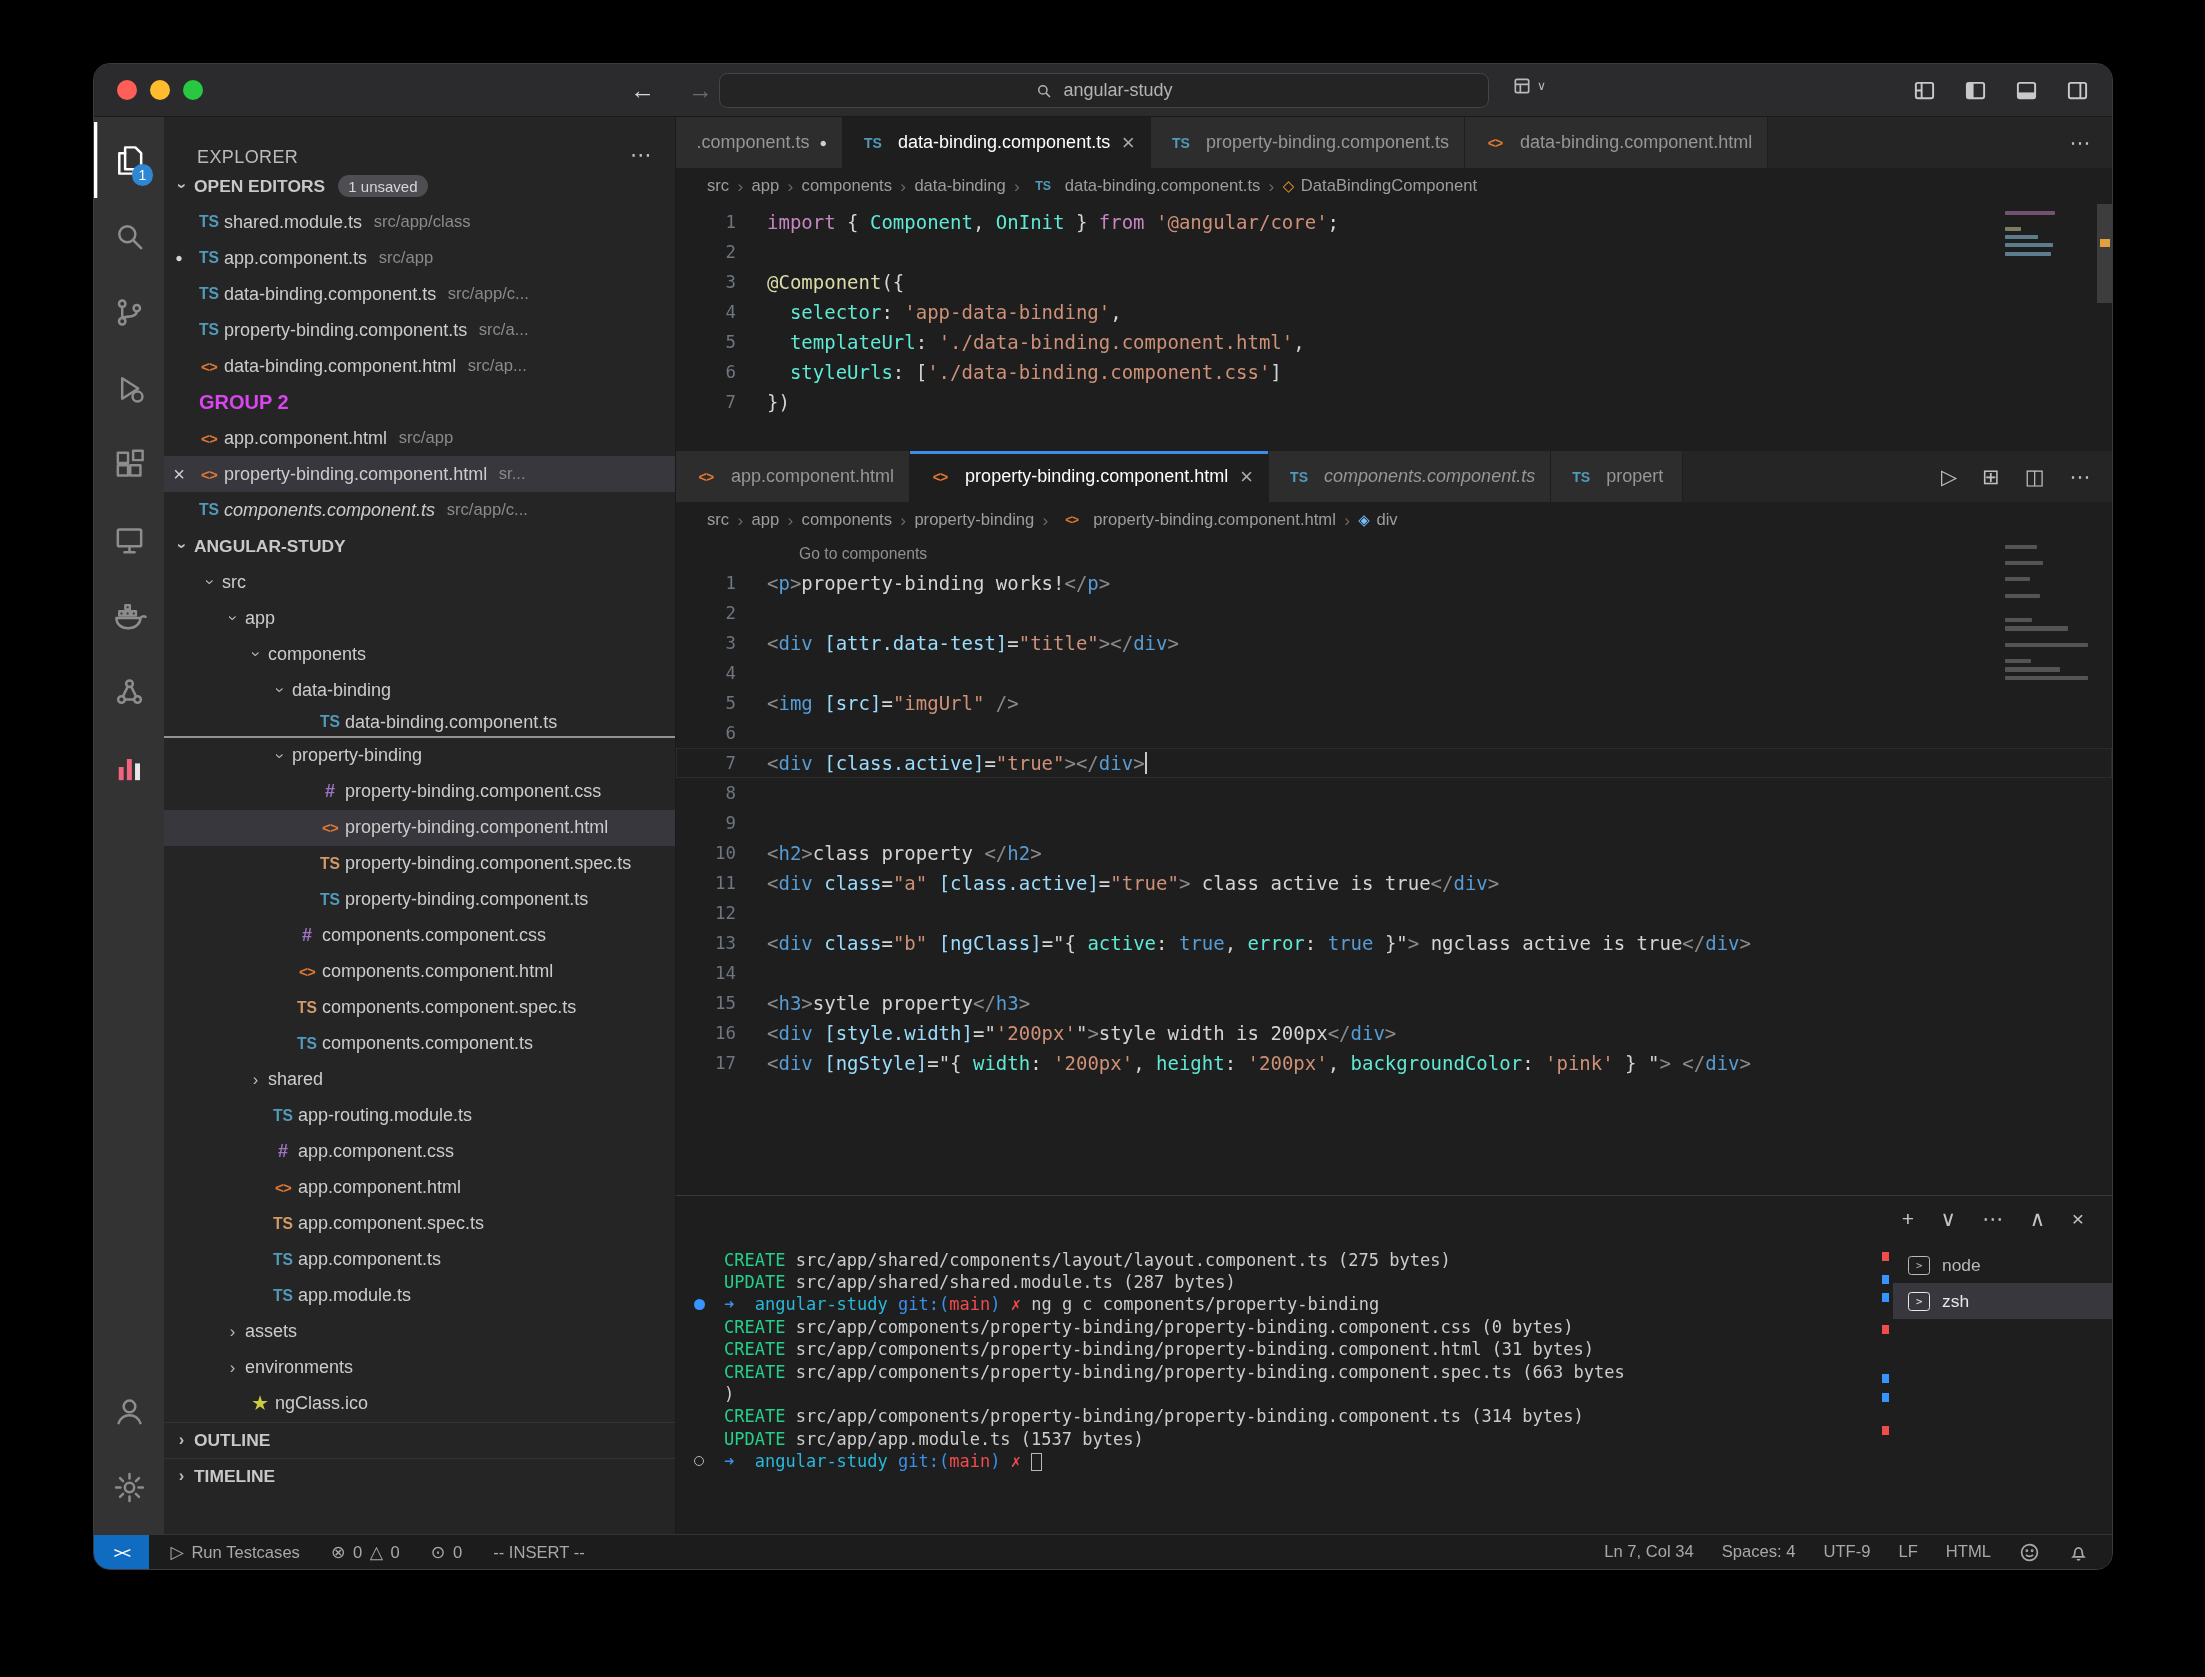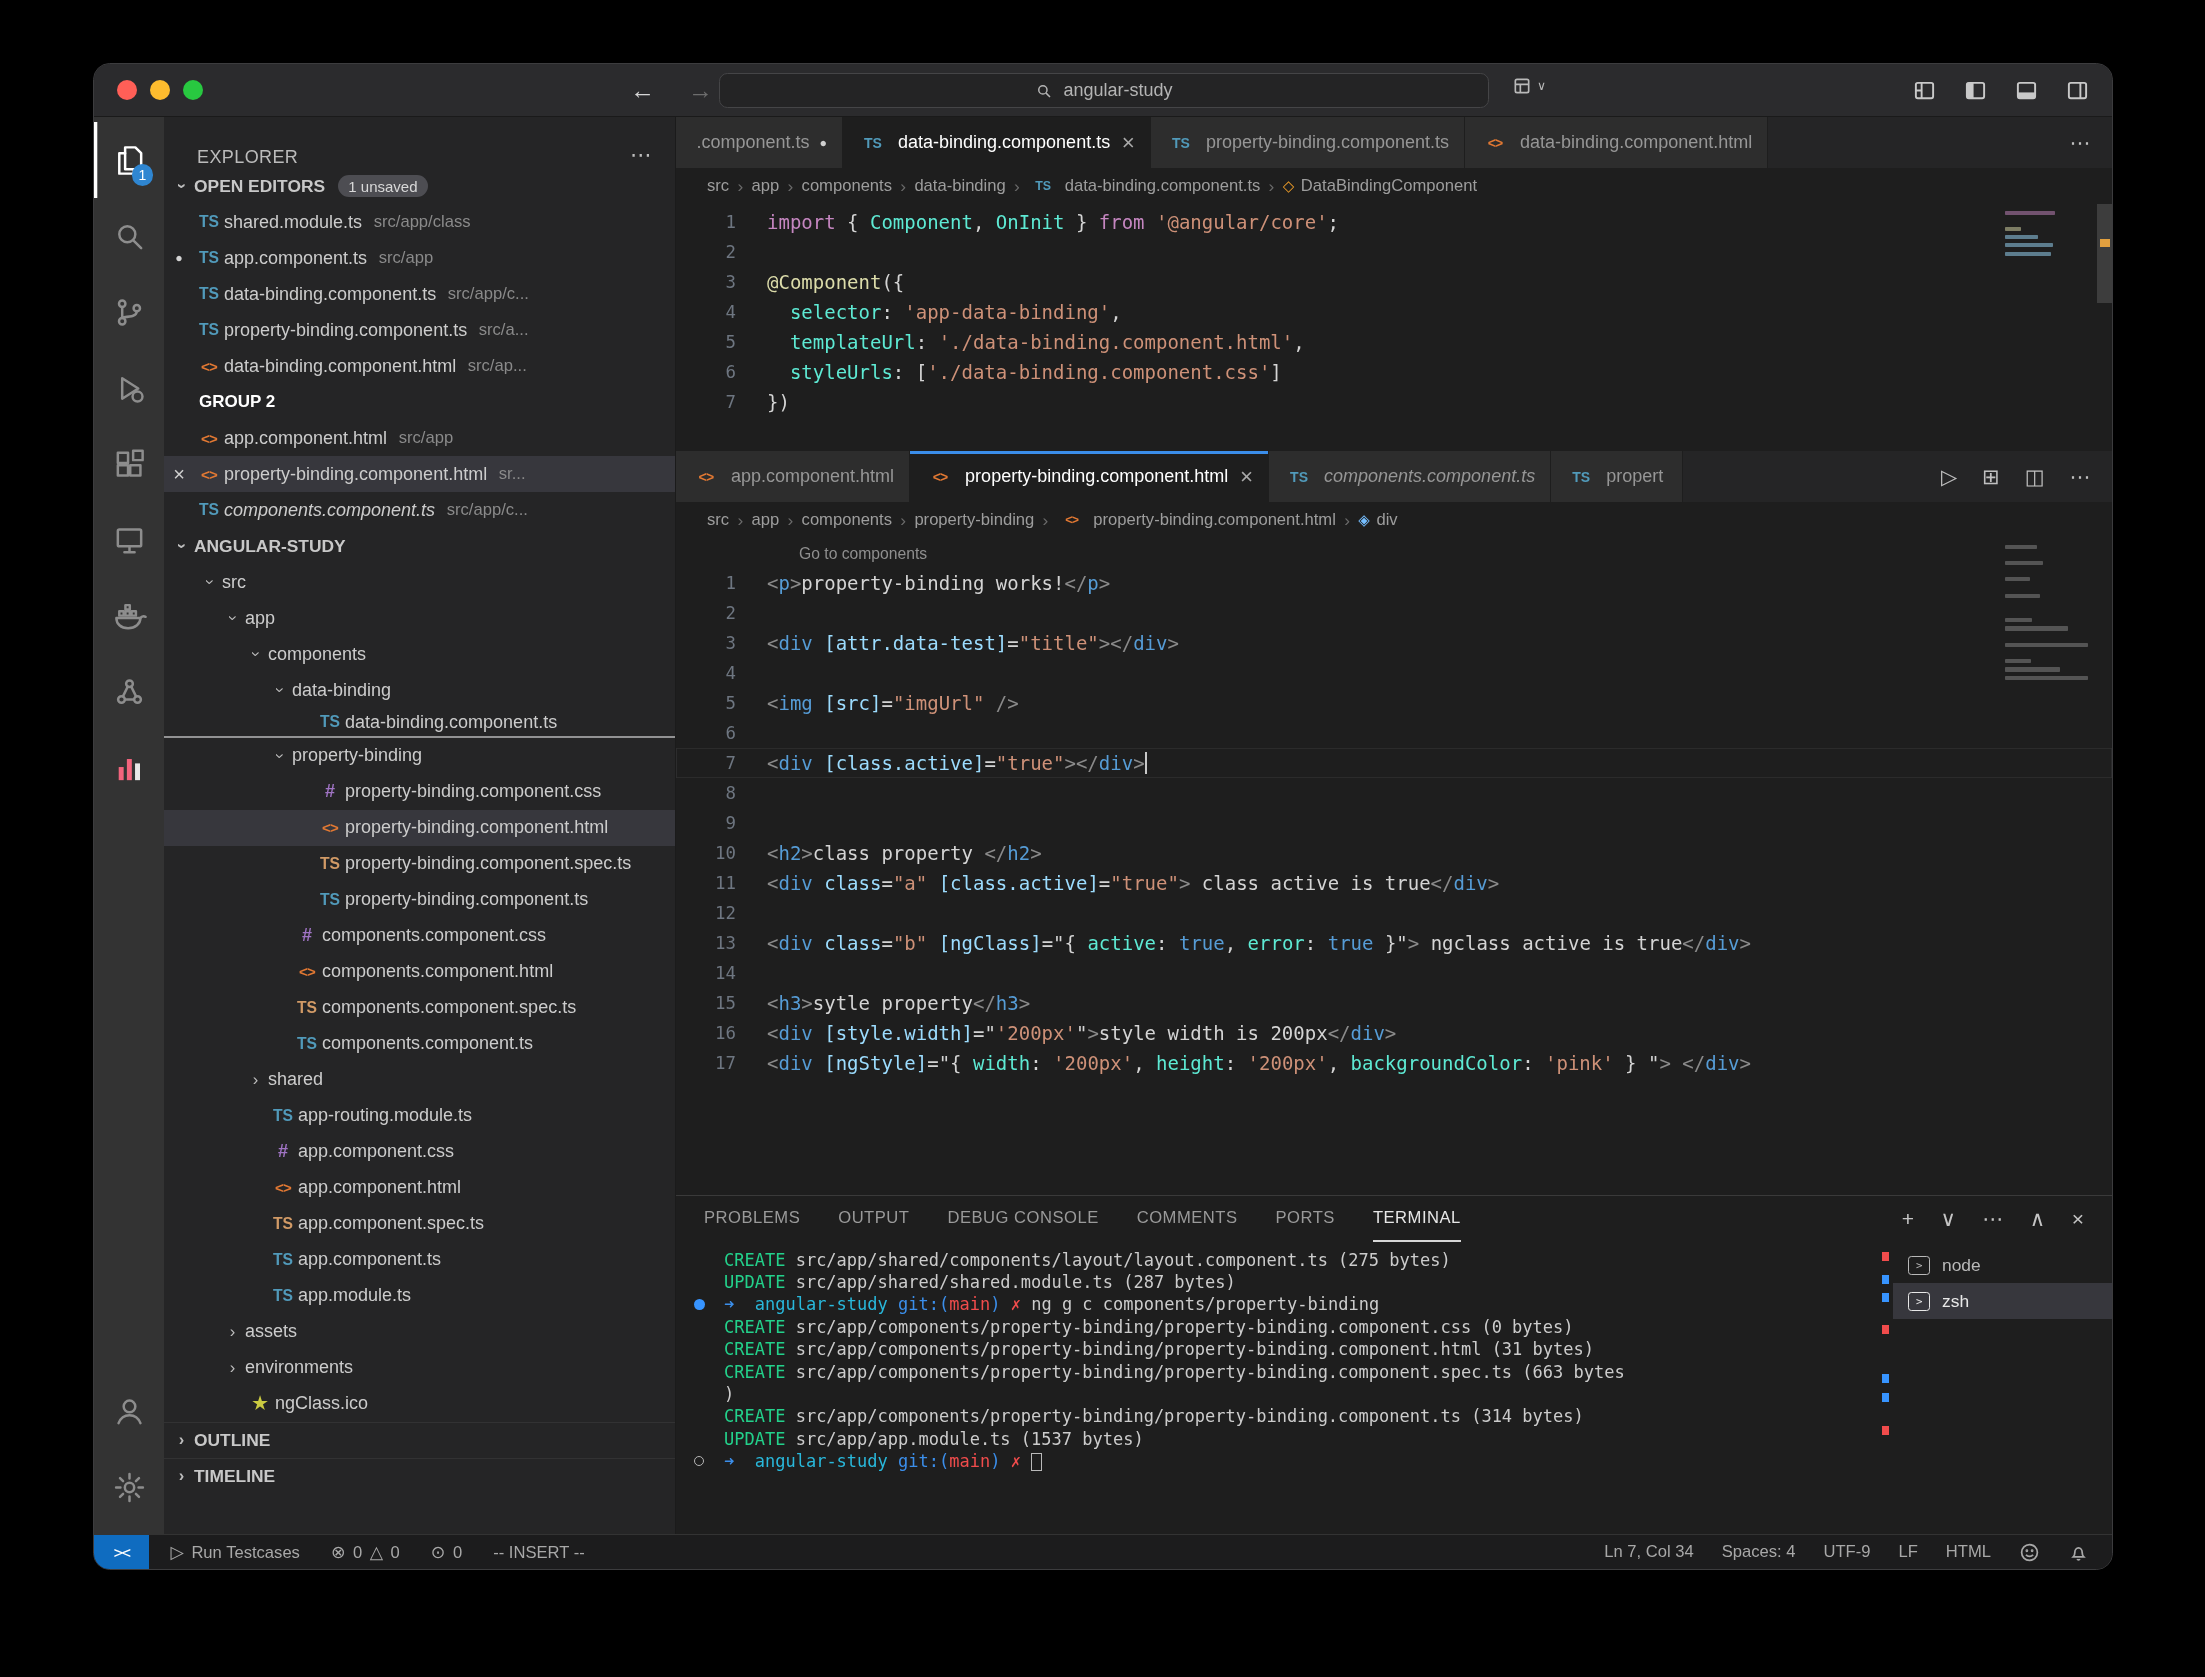--- a/index.html
+++ b/index.html
@@ -41,21 +41,21 @@
   .oe-act{width:30px;text-align:center;color:#d0d0d0;font-size:20px;flex:none;}
   .oe-act.dirty{font-size:12.4px;color:#d4d4d4;}
   .fico{width:30px;text-align:center;font-weight:700;font-size:15.7px;flex:none;}
   .fico.ts{color:#519aba}.fico.ts-spec{color:#d19a66}
   .fico.html{color:#e37933;font-size:15px;letter-spacing:-0.8px;}
   .fico.css{color:#a074c4;font-size:18px;}
   .fico.star{color:#cbcb41;font-size:17.4px;}
   .fname{color:#cccccc;}
   .fpath{margin-left:11.6px;color:#8a8a8a;font-size:16.6px;overflow:hidden;}
   .italic{font-style:italic;}
-  .oe-group{height:36px;line-height:36px;padding-left:35px;font-size:17px;font-weight:700;color:#ffffff;}
+  .oe-group{height:36px;line-height:36px;padding-left:35px;font-size:20px;font-weight:700;color:#d946ef;}
   .tree-sep{height:1.7px;background:rgba(255,255,255,.5);}
   .t-row .fname{overflow:hidden;text-overflow:ellipsis;}
   .t-row.clipped{height:28px;overflow:hidden;}
   
   .ecol{flex:1;min-width:0;display:flex;flex-direction:column;background:#1e1e1e;}
   .egroup{display:flex;flex-direction:column;position:relative;}
   #eg-top{height:334px;flex:none;}
   #eg-bottom{flex:1;min-height:0;}
   .tabstrip{height:51px;background:#252526;display:flex;align-items:stretch;flex:none;}
   .tabs{display:flex;min-width:0;overflow:hidden;}
@@ -613,28 +613,20 @@
               <div class="mm" style="width: 5px; background: transparent;"></div>
               <div class="mm" style="width: 26px; background: rgb(138, 138, 138);"></div>
               <div class="mm" style="width: 55px; background: rgb(138, 138, 138);"></div>
               <div class="mm" style="width: 83px; background: rgb(138, 138, 138);"></div>
             </div>
         </div>
       </div>
 
       <div class="panel">
         <div class="panel-bar">
-          <div style="display:flex;">
-              <div class="ptab">PROBLEMS</div>
-              <div class="ptab">OUTPUT</div>
-              <div class="ptab">DEBUG CONSOLE</div>
-              <div class="ptab">COMMENTS</div>
-              <div class="ptab">PORTS</div>
-              <div class="ptab active">TERMINAL</div>
-            </div>
           <div class="panel-actions">
               <span>+</span>
               <span>∨</span>
               <span>⋯</span>
               <span>∧</span>
               <span>×</span>
             </div>
         </div>
         <div class="term-wrap">
           <div class="term-out">

